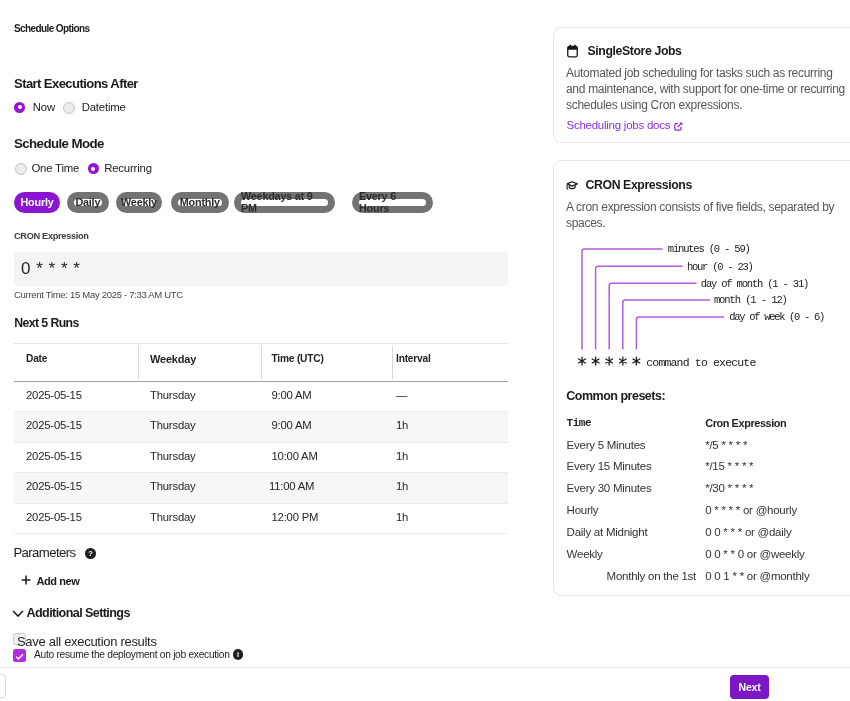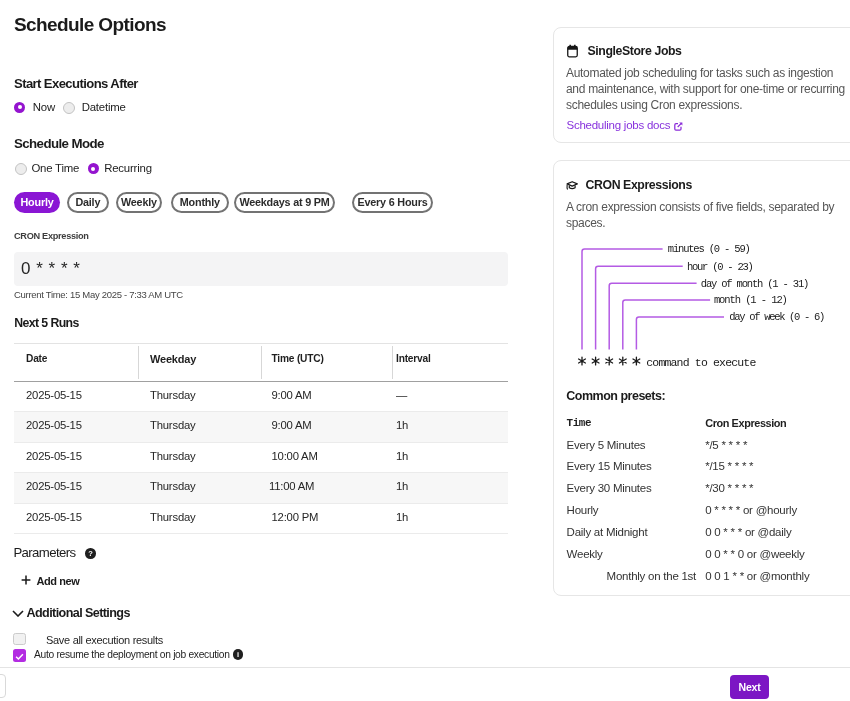--- a/index.html
+++ b/index.html
@@ -5,29 +5,29 @@
   html,body{margin:0;padding:0}
   body{width:850px;height:701px;overflow:hidden;position:relative;background:#fff;
        font-family:"Liberation Sans",sans-serif;}
   .t{position:absolute;white-space:nowrap;line-height:1;color:#1b1b1b}
   .abs{position:absolute}
   .radio-on{position:absolute;width:11px;height:11px;border-radius:50%;background:#9414cf}
   .radio-on::after{content:"";position:absolute;left:3.5px;top:3.5px;width:4px;height:4px;border-radius:50%;background:#fff}
   .radio-off{position:absolute;width:10px;height:10px;border-radius:50%;background:#ededed;border:0.8px solid #c3c3c3}
   .chip{position:absolute;top:191.5px;height:21px;border-radius:10.5px;box-sizing:border-box;
         font-size:10.8px;font-weight:700;color:#2c2c2c;display:flex;align-items:center;justify-content:center;
-        letter-spacing:-0.2px;border:2px solid #737373;background:#fff}
+        letter-spacing:-0.2px;border:7px solid #737373;background:#fff}
   .chip.sel{background:#8a16d4;color:#fff;border:none}
   .card{position:absolute;left:552.5px;width:311px;background:#fff;border:1px solid #e6e6e6;border-radius:8px;box-sizing:border-box}
   .badge{position:absolute;border-radius:50%;background:#1f1f1f;color:#fff;
          display:flex;align-items:center;justify-content:center;font-weight:700}
 </style>
 </head>
 <body>
-<div class="t" style="left:14px;top:15px;font-size:19px;font-weight:700;letter-spacing:-0.6px;color:#1b1b1b;">Schedule Options</div>
+<div class="t" style="left:14px;top:24px;font-size:10px;font-weight:700;letter-spacing:-0.6px;color:#1b1b1b;">Schedule Options</div>
 <div class="t" style="left:14px;top:76.51px;font-size:13.1px;font-weight:700;letter-spacing:-0.6px;color:#1b1b1b;">Start Executions After</div>
 <div class="radio-on" style="left:14.2px;top:101.5px"></div>
 <div class="t" style="left:32.8px;top:101.55px;font-size:11.4px;letter-spacing:-0.2px;color:#222;">Now</div>
 <div class="radio-off" style="left:63.1px;top:101.5px"></div>
 <div class="t" style="left:81.7px;top:101.55px;font-size:11.4px;letter-spacing:-0.2px;color:#222;">Datetime</div>
 <div class="t" style="left:14px;top:137.24px;font-size:13.3px;font-weight:700;letter-spacing:-0.6px;color:#1b1b1b;">Schedule Mode</div>
 <div class="radio-off" style="left:14.7px;top:163px"></div>
 <div class="t" style="left:31.4px;top:162.95px;font-size:11.4px;letter-spacing:-0.2px;color:#222;">One Time</div>
 <div class="radio-on" style="left:87.8px;top:163px"></div>
 <div class="t" style="left:104.2px;top:162.95px;font-size:11.4px;letter-spacing:-0.2px;color:#222;">Recurring</div>
@@ -84,39 +84,39 @@
 <div class="badge" style="left:85.2px;top:548px;width:10.5px;height:10.5px;font-size:7.5px">?</div>
 <svg class="abs" style="left:21.2px;top:575.1px" width="10" height="10" viewBox="0 0 10 10">
 <path d="M5 0.6 V9.4 M0.6 5 H9.4" stroke="#1b1b1b" stroke-width="1.5"></path>
   </svg>
 <div class="t" style="left:36.4px;top:575.69px;font-size:11.0px;font-weight:700;letter-spacing:-0.4px;color:#1b1b1b;">Add new</div>
 <svg class="abs" style="left:11.5px;top:609.5px" width="12" height="7" viewBox="0 0 12 7">
 <path d="M1 1 L6 6 L11 1" stroke="#1b1b1b" stroke-width="1.6" fill="none"></path>
   </svg>
 <div class="t" style="left:26.5px;top:606.73px;font-size:12.6px;font-weight:700;letter-spacing:-0.6px;color:#1b1b1b;">Additional Settings</div>
 <div class="abs" style="left:13.4px;top:632.6px;width:12.4px;height:12.4px;background:#f1f1f1;border:1px solid #cbcbcb;border-radius:2.5px;box-sizing:border-box"></div>
-<div class="t" style="left:46px;top:634.52px;font-size:11px;letter-spacing:-0.3px;color:#1f1f1f;">Save all execution results</div>
+<div class="t" style="left:17px;top:634.52px;font-size:13px;letter-spacing:-0.3px;color:#1f1f1f;">Save all execution results</div>
 <div class="abs" style="left:13.4px;top:648.7px;width:13px;height:13px;background:#b32ce2;border-radius:2.5px">
 <svg width="13" height="13" viewBox="0 0 13 13">
       <path d="M3.1 6.8 L5.4 9 L9.9 4.3" stroke="#fff" stroke-width="1.5" fill="none"></path>
     </svg></div>
 <div class="t" style="left:34px;top:649.82px;font-size:10.25px;letter-spacing:-0.3px;color:#1f1f1f;">Auto resume the deployment on job execution</div>
 <div class="badge" style="left:232.8px;top:649.2px;width:10.5px;height:10.5px;font-size:7.5px;font-weight:700">i</div>
 <div class="abs" style="left:0;top:666.7px;width:850px;height:1px;background:#e4e4e4"></div>
 <div class="abs" style="left:-30px;top:674px;width:36px;height:24px;border:1px solid #d9d9d9;border-radius:4px;box-sizing:border-box"></div>
 <div class="abs" style="left:730px;top:675px;width:39px;height:23.5px;background:#7c16c4;border-radius:4px;
 display:flex;align-items:center;justify-content:center;color:#fff;font-weight:700;font-size:10.5px;letter-spacing:-0.2px">Next</div>
 <div class="card" style="top:27px;height:116.3px"></div>
 <svg class="abs" style="left:566.8px;top:44.3px" width="11" height="14" viewBox="0 0 11 14">
 <rect x="0.75" y="2.5" width="9.5" height="10.3" rx="1.5" fill="none" stroke="#161616" stroke-width="1.3"></rect>
 <path d="M3.2 0.7 V3.2 M7.8 0.7 V3.2" stroke="#161616" stroke-width="1.5"></path>
 <path d="M0.75 4.1 Q0.75 2.5 2.35 2.5 H8.65 Q10.25 2.5 10.25 4.1 V5.8 H0.75 Z" fill="#161616"></path>
   </svg>
 <div class="t" style="left:587.5px;top:44.89px;font-size:12.3px;font-weight:700;letter-spacing:-0.4px;color:#1b1b1b;">SingleStore Jobs</div>
-<div class="t" style="left:566px;top:66.84px;font-size:12px;letter-spacing:-0.3px;color:#565656;">Automated job scheduling for tasks such as ingestion</div>
+<div class="t" style="left:566px;top:66.84px;font-size:12px;letter-spacing:-0.3px;color:#565656;">Automated job scheduling for tasks such as recurring</div>
 <div class="t" style="left:566px;top:82.84px;font-size:12px;letter-spacing:-0.3px;color:#565656;">and maintenance, with support for one-time or recurring</div>
 <div class="t" style="left:566px;top:98.74px;font-size:12px;letter-spacing:-0.3px;color:#565656;">schedules using Cron expressions.</div>
 <div class="t" style="left:566.5px;top:119.86px;font-size:11.5px;letter-spacing:-0.25px;color:#8833dd;">Scheduling jobs docs</div>
 <svg class="abs" style="left:673.6px;top:121.6px" width="9" height="9" viewBox="0 0 9 9">
 <path d="M7 4.7 V7 a1.2 1.2 0 0 1 -1.2 1.2 H2 A1.2 1.2 0 0 1 0.8 7 V2.9 A1.2 1.2 0 0 1 2 1.7 H4" stroke="#8a2bd9" stroke-width="1.25" fill="none"></path>
 <path d="M3.7 5 L7.3 1.4" stroke="#8a2bd9" stroke-width="1.25" fill="none"></path>
 <path d="M5.2 0.4 H8.4 V3.6 Z" fill="#8a2bd9"></path>
   </svg>
 <div class="card" style="top:160px;height:436.3px"></div>
 <svg class="abs" style="left:566.2px;top:180.2px" width="12" height="11" viewBox="0 0 12 11">

